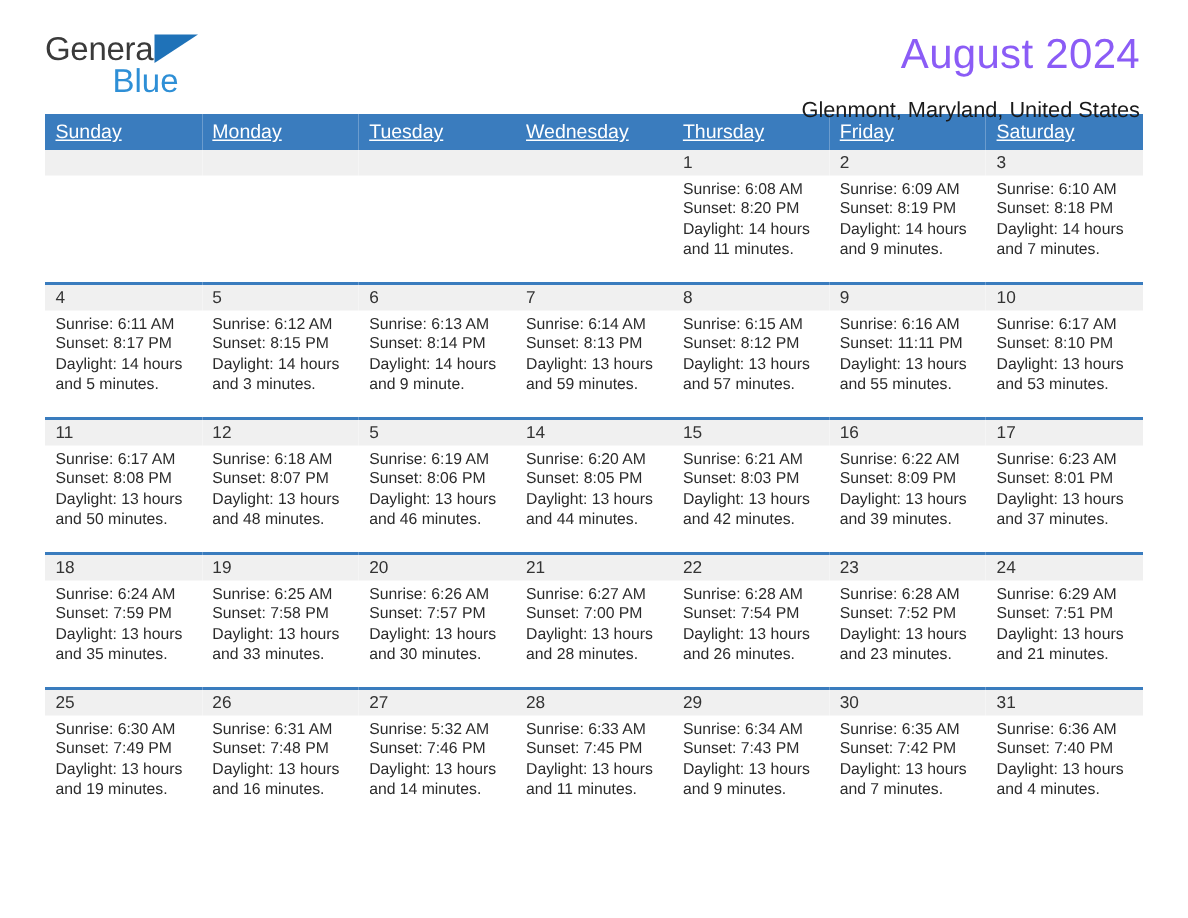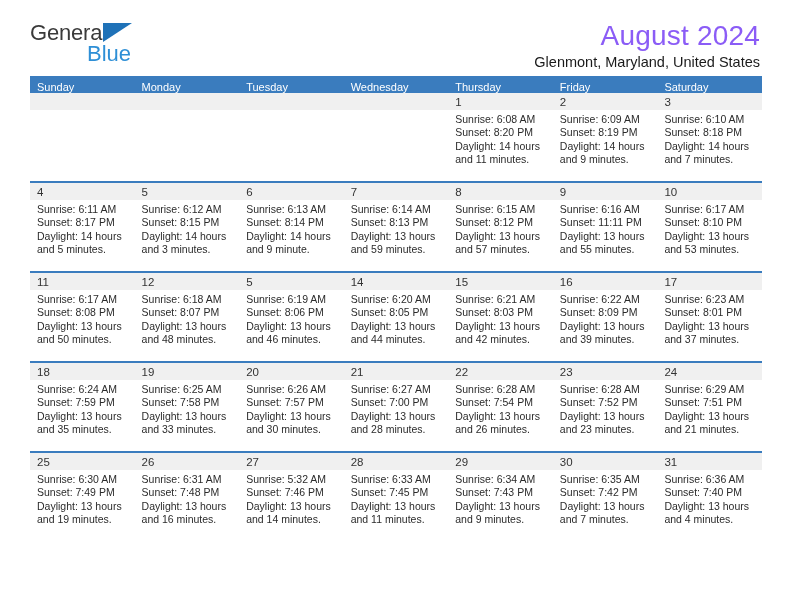--- a/index.html
+++ b/index.html
@@ -54,58 +54,59 @@
     height: 0;
     border-left: 29px solid #1f72b8;
     border-bottom: 19px solid transparent;
   }
   .logo-blue {
     font-size: 22px;
     color: #2e8fd6;
     line-height: 22px;
     position: absolute;
     top: 21px;
-    left: 57px;
+    left: 45px;
     font-family: "Liberation Sans", sans-serif;
   }
 
   .title-block {
     text-align: right;
     margin-top: 20px;
     padding-right: 2px;
   }
   .cal-title {
     font-size: 28px;
     font-weight: normal;
     color: #8b5cf6;
     line-height: 32px;
     letter-spacing: 0.2px;
   }
   .cal-subtitle {
     font-size: 14.5px;
     color: #1a1a1a;
     line-height: 20px;
-    margin-top: 0;
+    margin-top: 12px;
   }
 
   
   .calendar {
     width: 732px;
     border-collapse: collapse;
     table-layout: fixed;
   }
   .dow-row th {
     background: #3a7cbe;
     color: #ffffff;
     font-weight: normal;
-    font-size: 11px;
+    font-size: 13px;
     text-align: left;
-    padding: 4px 0 0 7px;
+    padding: 4px 0 5px 7px;
     height: 13px;
     border: none;
+    text-decoration: underline;
   }
   .week-row td {
     vertical-align: top;
     padding: 0;
     border-top: 2px solid #3a7cbe;
     height: 88px;
     background: #ffffff;
   }
   .week-row:first-of-type td {
     border-top: none;

